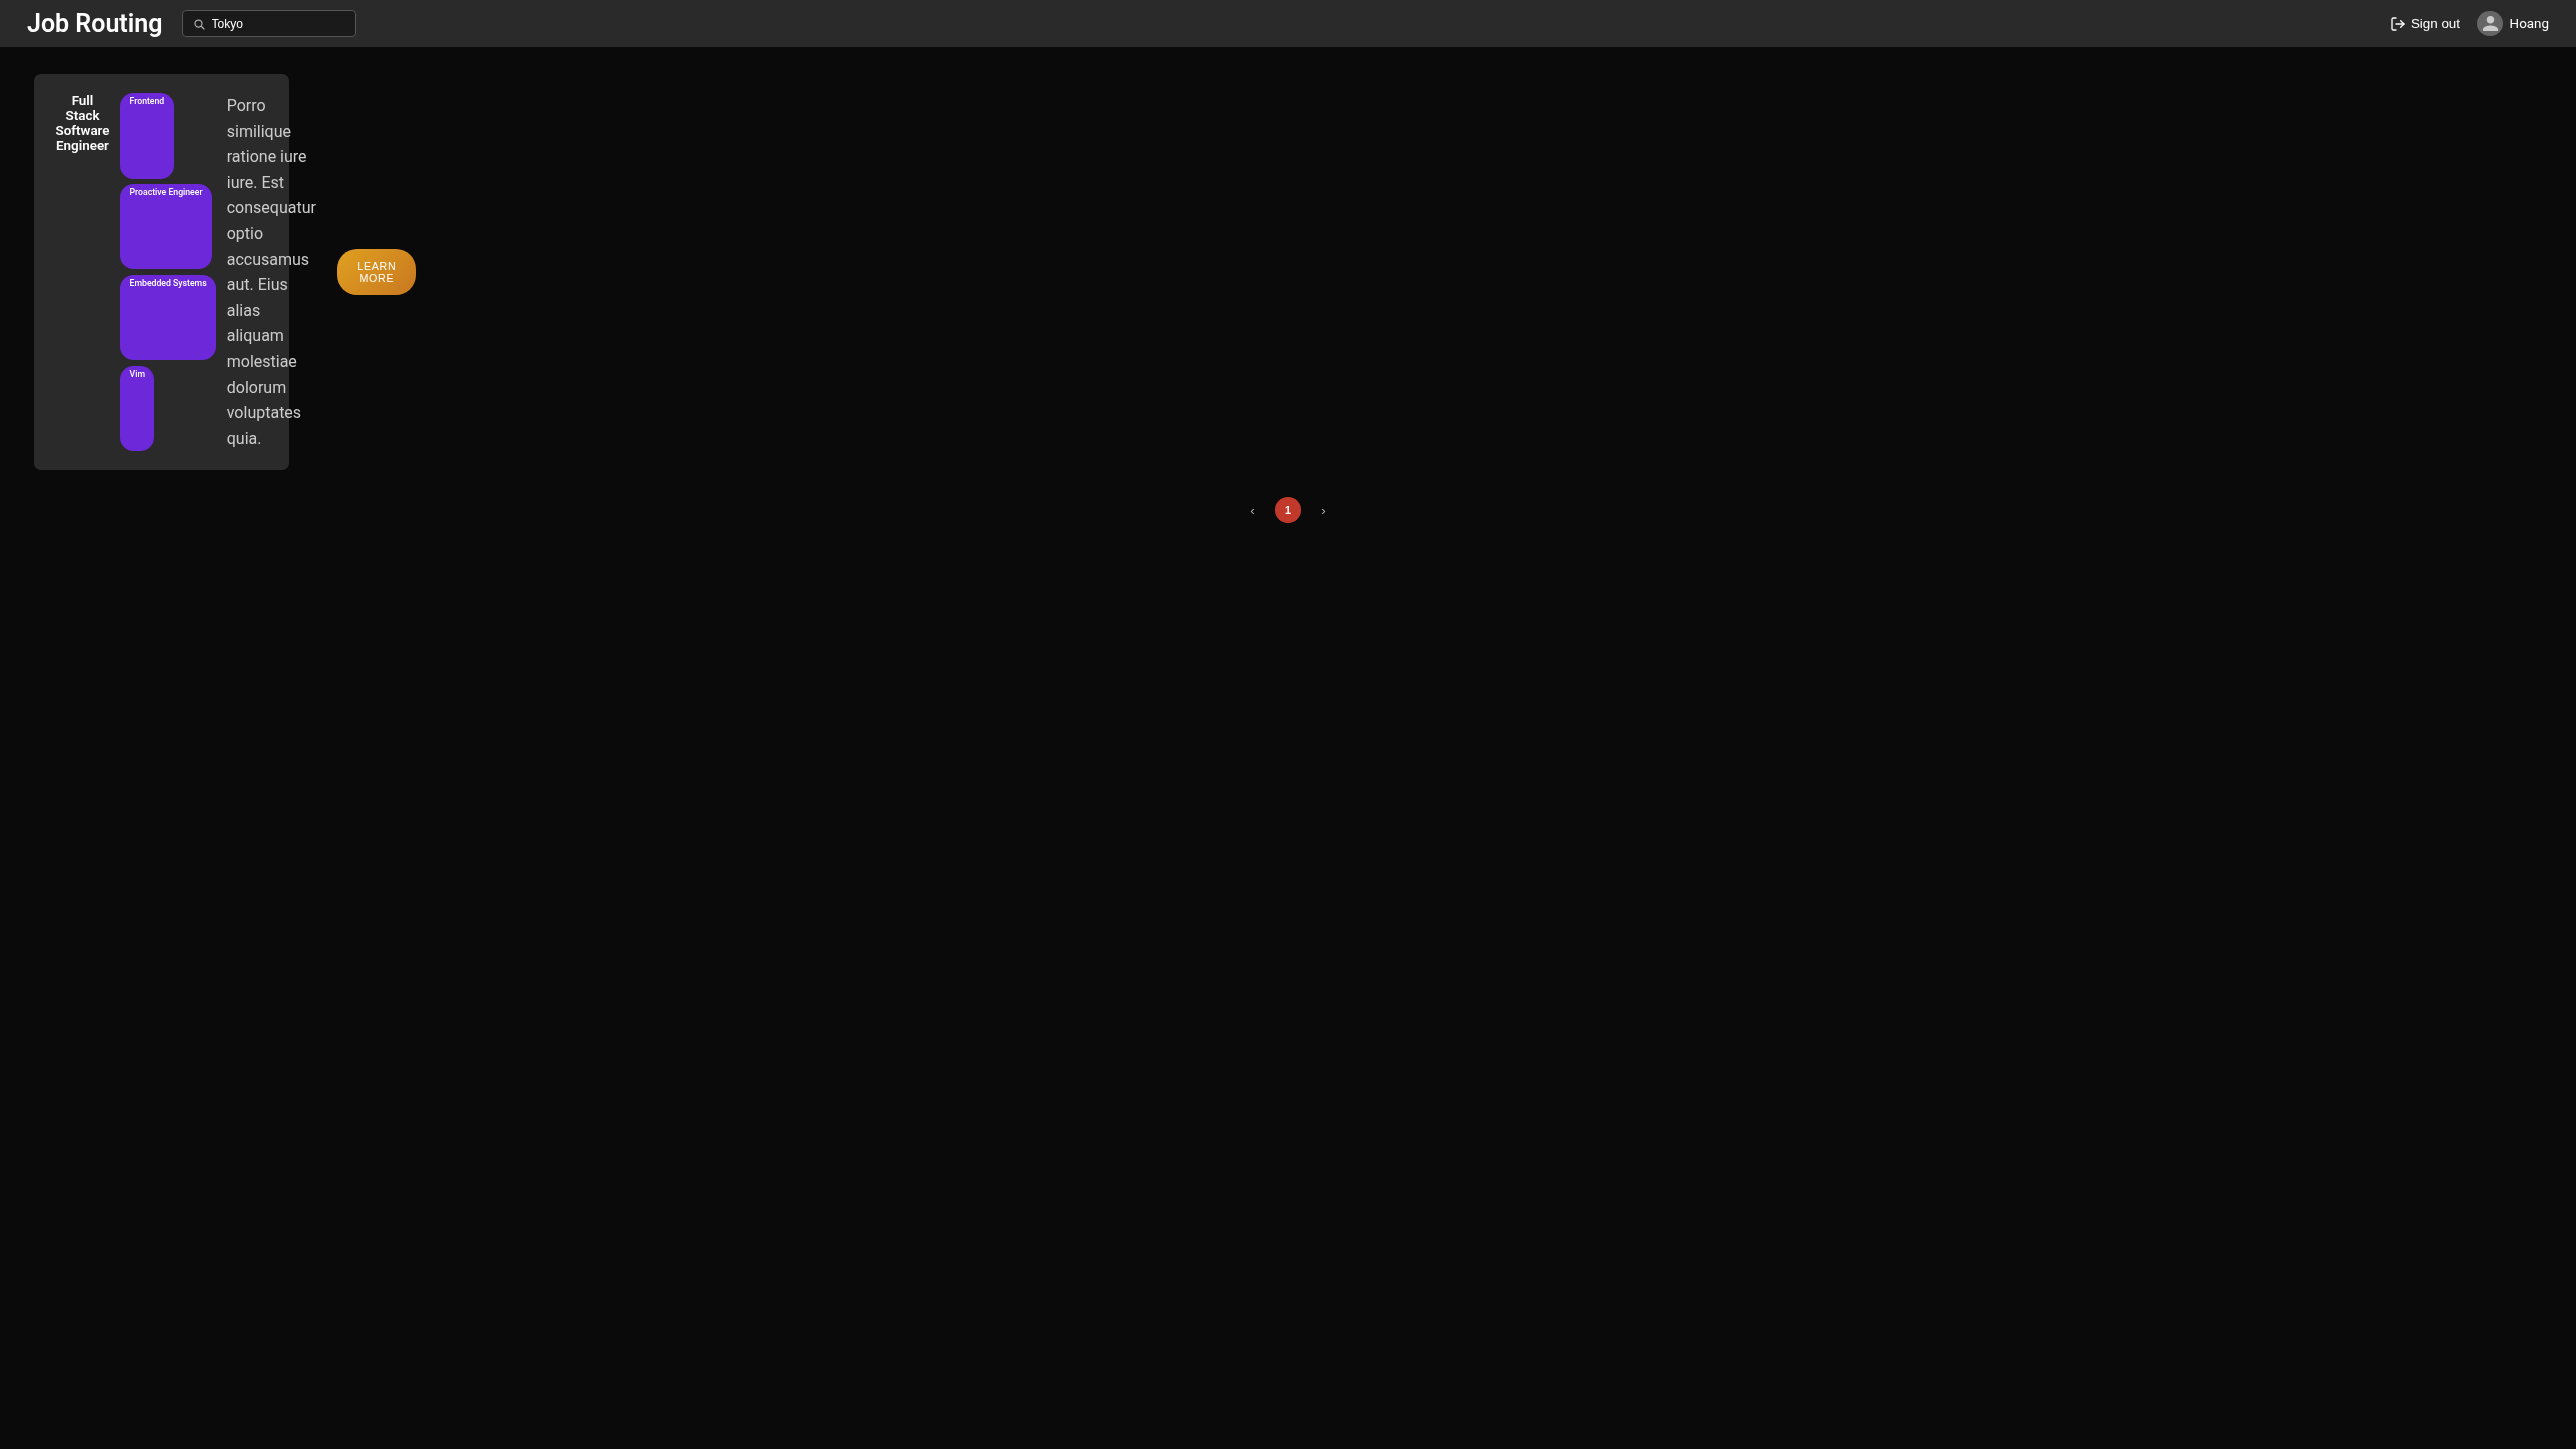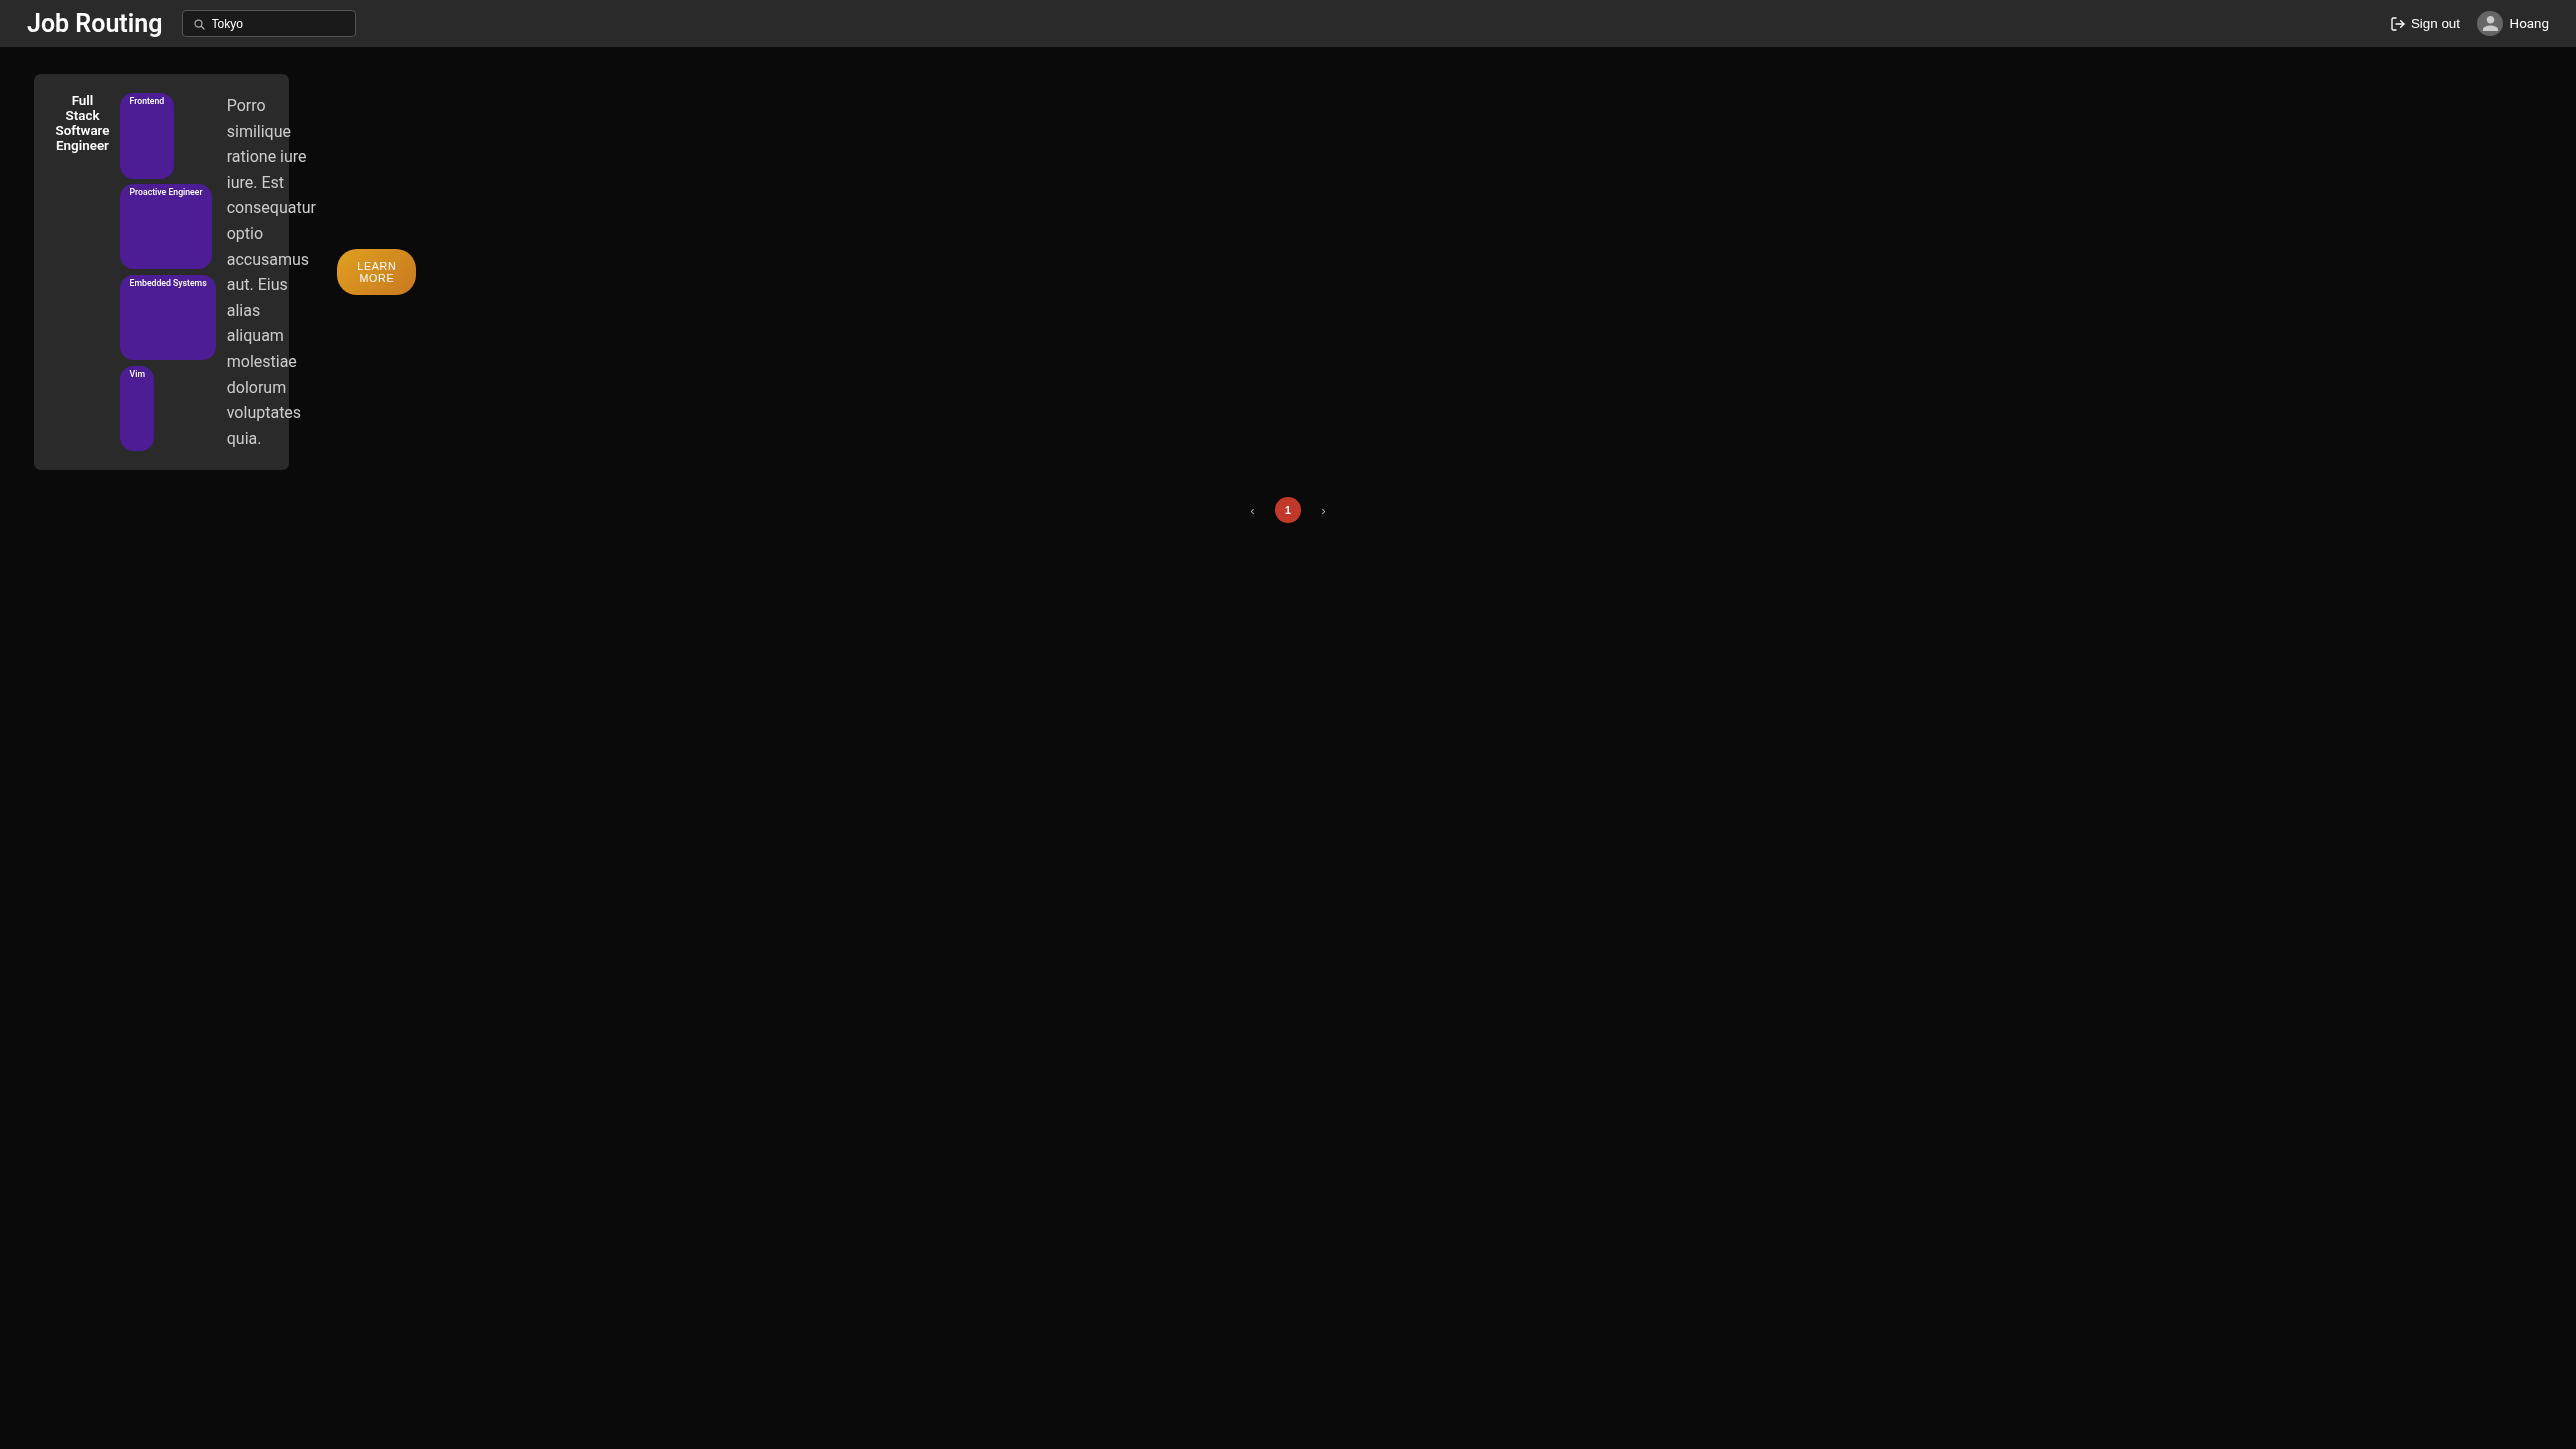--- a/index.html
+++ b/index.html
@@ -137,21 +137,21 @@
       text-align: center;
     }
 
     .tags-container {
       display: flex;
       flex-wrap: wrap;
       gap: 5.4px;
     }
 
     .tag {
-      background-color: #4c1d95;
+      background-color: #6d28d9;
       color: #ffffff;
       font-size: 8.7px;
       font-weight: 500;
       padding: 3.4px 9.4px;
       border-radius: 13.4px;
       white-space: nowrap;
     }
 
     .job-description {
       font-size: 16px;

